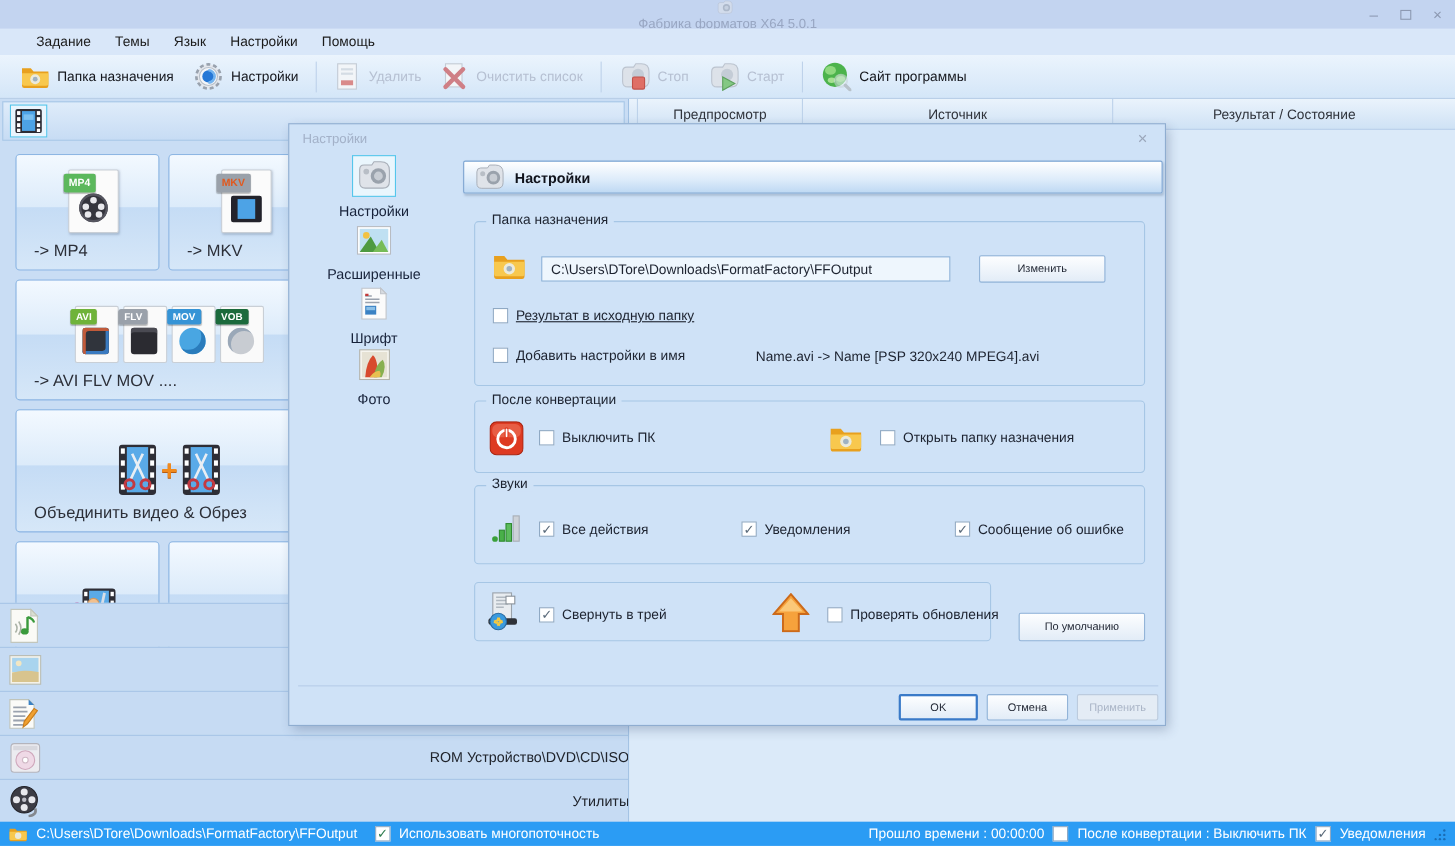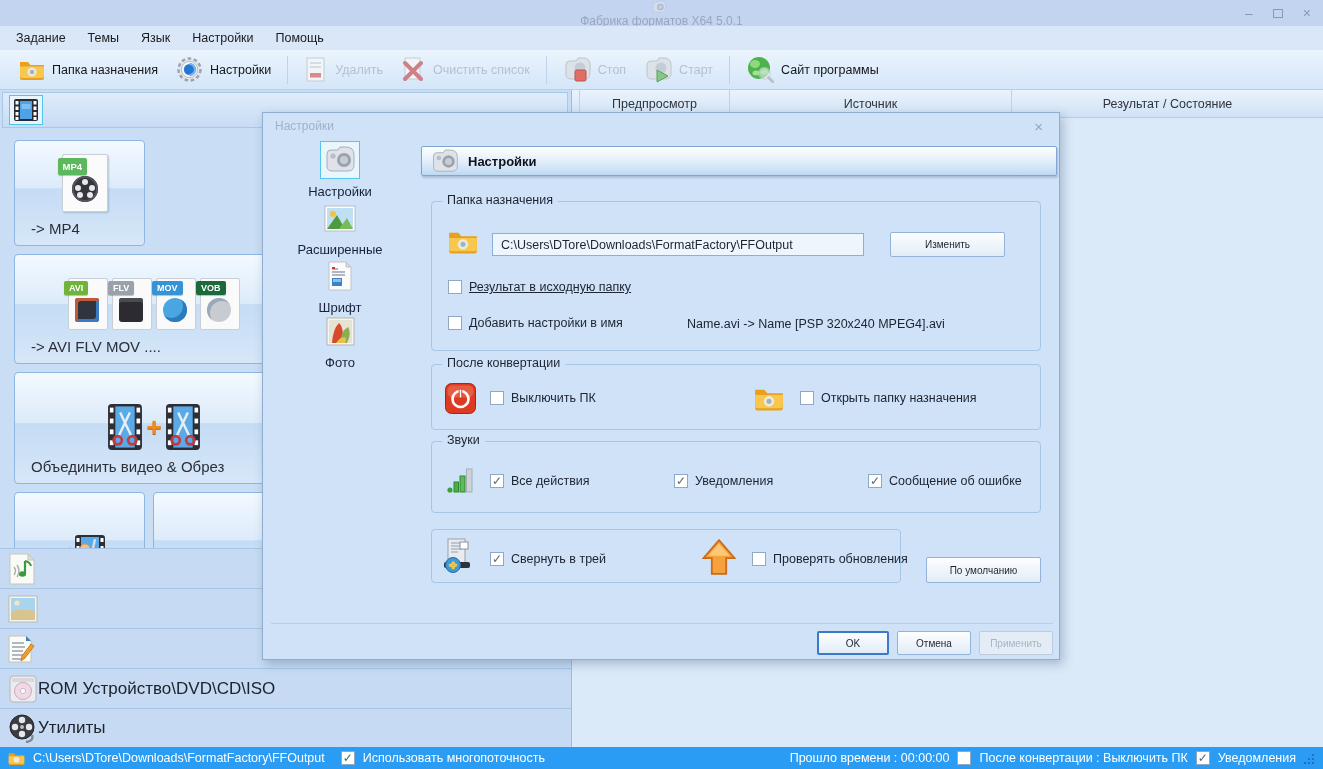--- a/index.html
+++ b/index.html
@@ -12,21 +12,21 @@
   .titlebar { position:absolute; left:0; top:0; right:0; height:38px; background:#c3d4f0;
               display:flex; align-items:center; padding:0 8px;flex-direction:column; }
   .titlebar .app-ic { margin-right:6px; opacity:.55; }
   .titlebar .title { color:#98a6c2; font-size:12px; }
   .win-controls { position:absolute; right:12px; top:5px; display:flex; gap:20px; align-items:center;
                   color:#8d99b2; font-size:14px; }
   .box-glyph { width:10px; height:9px; border:1.5px solid #8d99b2; display:inline-block; }
 
   
   .menubar { position:absolute; left:0; top:26px; right:0; height:24px; background:#d9e7f9;
-             display:flex; align-items:center; padding-left:5px; }
+             display:flex; align-items:center; padding-left:22px; }
   .menu-item { padding:3px 11px; font-size:12.5px; color:#1b1b1b; }
 
   
   .toolbar { position:absolute; left:0; top:50px; right:0; height:40px;
              background:linear-gradient(#ebf4fd,#d4e6f8); border-bottom:1px solid #b9cfe8;
              display:flex; align-items:center; padding:0 10px; }
   .tb-btn { display:flex; align-items:center; gap:7px; padding:4px 9px; font-size:12.5px; color:#14161c; }
   .tb-btn.disabled { color:#b6c0d2; }
   .tb-sep { width:1px; height:28px; background:#bed2ea; margin:0 7px; }
 
@@ -59,21 +59,21 @@
 
   .minicon { position:relative; width:40px; height:52px; }
   .minicon .page { position:absolute; inset:0; background:#fafafa; border:1px solid #c9cfd6; border-radius:2px; }
   .minicon .badge { top:3px; height:14px; font-size:9px; }
   .minicon .blob { position:absolute; left:7px; top:20px; width:24px; height:24px; border-radius:3px; }
 
   .plus-glyph { color:#f08a1e; font-size:26px; font-weight:bold; text-shadow:0 1px 0 #b85c10; }
 
   .acc-row { position:absolute; left:0; width:572px; height:40px; background:#c6dbf3;
              border-top:1px solid #a7c5e7; display:flex; align-items:center; padding-left:8px; }
-  .acc-row .alabel { flex:1; text-align:left; font-size:17px; color:#20242c; }
+  .acc-row .alabel { flex:1; text-align:right; font-size:13px; color:#20242c; }
 
   .file-area { position:absolute; left:572px; top:90px; right:0; height:657px; background:#dbeaf9; }
   .fl-header { height:28px; display:flex; background:linear-gradient(#eaf3fc,#cfe2f5);
                border-bottom:1px solid #b5cde9; }
   .fl-col { display:flex; align-items:center; justify-content:center; border-right:1px solid #bdd2ea;
             font-size:12.5px; color:#30343c; }
   .fl-col.c0 { width:8px; } .fl-col.c1 { width:150px; } .fl-col.c2 { width:282px; } .fl-col.c3 { flex:1; border-right:none; }
 
   
   .statusbar { position:absolute; left:0; bottom:0; right:0; height:22px; background:#2b9cf4;
@@ -248,20 +248,32 @@
             <i style="left:3px;top:9px;"></i>
             <i style="left:17px;top:9px;"></i>
           <i style="left:5px;top:16px;"></i>
             <i style="left:15px;top:16px;"></i>
         </div>
       </div>
     </div>
     <span class="tlabel">-&gt; MP4</span>
   </div>
 
+  <div class="tile" style="left:153px; top:50px; width:131px; height:106px;">
+    <div class="icons">
+      <div class="ficon">
+        <div class="page"></div>
+        <span class="badge" style="background:#9aa1aa;color:#e05a20;">MKV</span>
+        <div class="filmthumb">
+            <b></b>
+          </div>
+      </div>
+    </div>
+    <span class="tlabel">-&gt; MKV</span>
+  </div>
 
   <div class="tile" style="left:14px; top:164px; width:270px; height:110px;">
     <div class="icons">
       <div class="minicon">
         <div class="page"></div>
         <span class="badge" style="background:#6fb33a;">AVI</span>
         <div class="blob" style="background:#30343c;box-shadow:inset 3px 3px 0 #c05a3a, inset -3px -3px 0 #3a7ac0;"></div>
       </div>
       <div class="minicon">
         <div class="page"></div>

